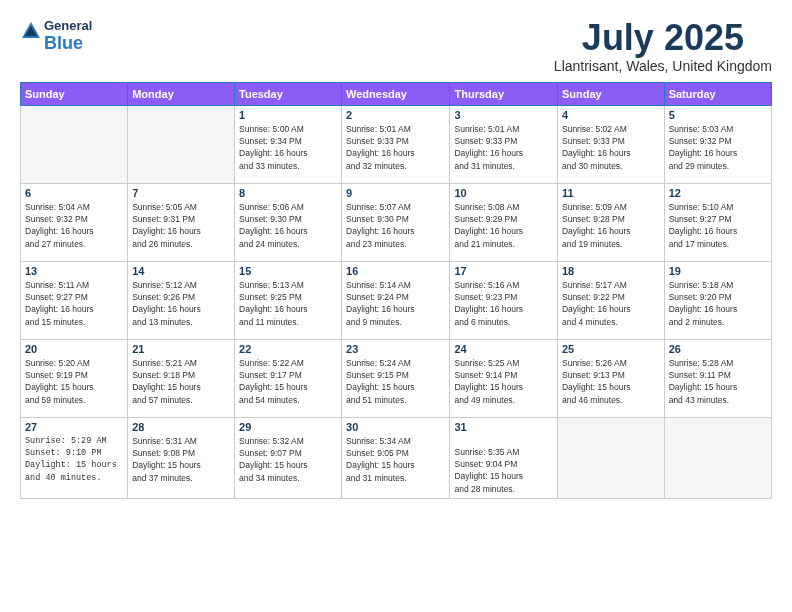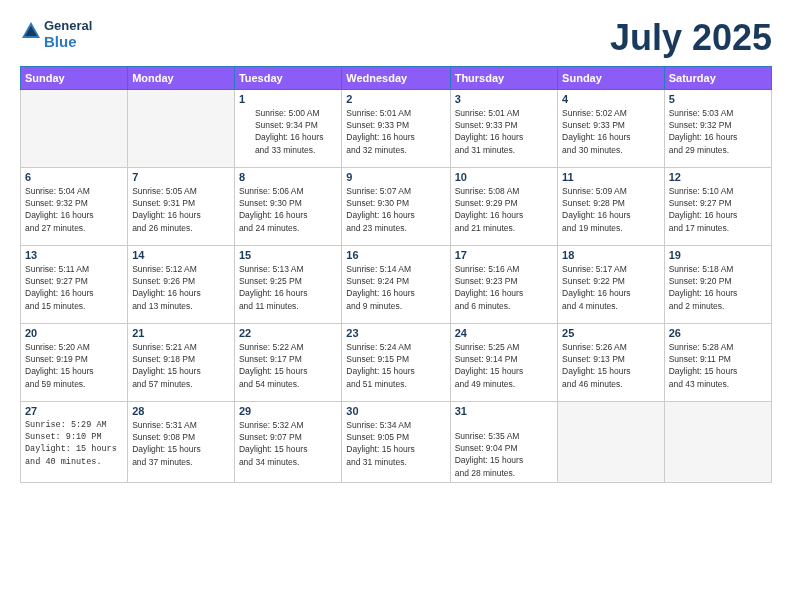--- a/index.html
+++ b/index.html
@@ -91,26 +91,27 @@
 <div class="page">
   <div class="header">
     <div class="logo">
       <div>
         <svg width="22" height="22" viewBox="0 0 22 22" style="float:left;margin-right:2px;margin-top:2px;">
           <polygon points="11,2 20,18 2,18" fill="#2a7abf"></polygon>
           <polygon points="11,6 17,16 5,16" fill="#1a3a5c"></polygon>
         </svg>
         <div style="display:inline-block;vertical-align:top;">
           <div class="logo-general" style="font-size:13px;font-weight:bold;color:#1a3a5c;">General</div>
-          <div class="logo-blue" style="font-size:15px;font-weight:bold;color:#2a7abf;">Blue</div>
+          <div class="logo-blue" style="font-size:18px;font-weight:bold;color:#2a7abf;">Blue</div>
         </div>
       </div>
     </div>
     <div class="title-block">
       <div class="main-title">July 2025</div>
+      <div class="subtitle">Llantrisant, Wales, United Kingdom</div>
     </div>
   </div>
 
   <table class="calendar">
     <thead>
       <tr>
         <th>Sunday</th>
         <th>Monday</th>
         <th>Tuesday</th>
         <th>Wednesday</th>
@@ -118,21 +119,21 @@
         <th>Sunday</th>
         <th>Saturday</th>
       </tr>
     </thead>
     <tbody id="calendar-body">
     <tr>
           <td class="empty"></td>
           <td class="empty"></td>
           <td>
             <span class="day-num">1</span>
-            <div class="day-info" style="white-space: pre-line; margin-left: 16px;">Sunrise: 5:00 AM
+            <div class="day-info" style="white-space: pre-line;">Sunrise: 5:00 AM
 Sunset: 9:34 PM
 Daylight: 16 hours
 and 33 minutes.</div>
           </td>
           <td>
             <span class="day-num">2</span>
             <div class="day-info" style="white-space: pre-line;">Sunrise: 5:01 AM
 Sunset: 9:33 PM
 Daylight: 16 hours
 and 32 minutes.</div>

